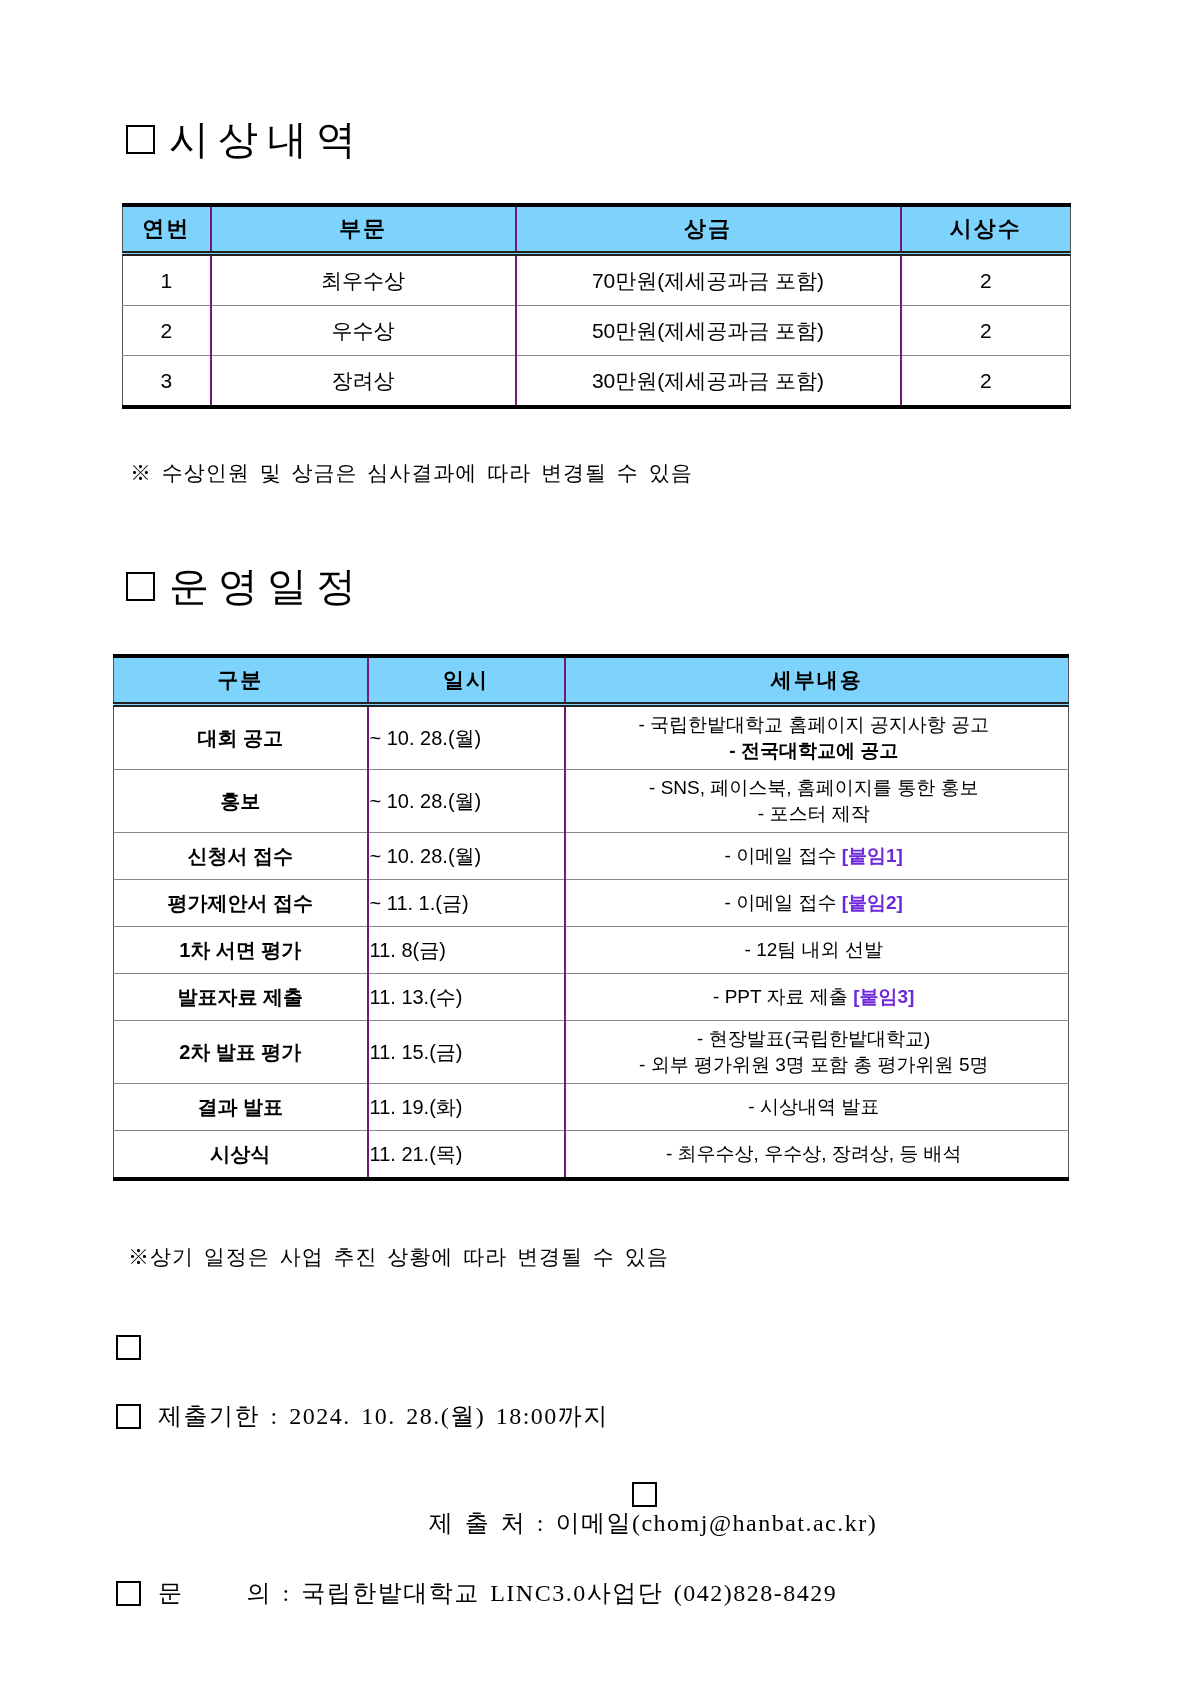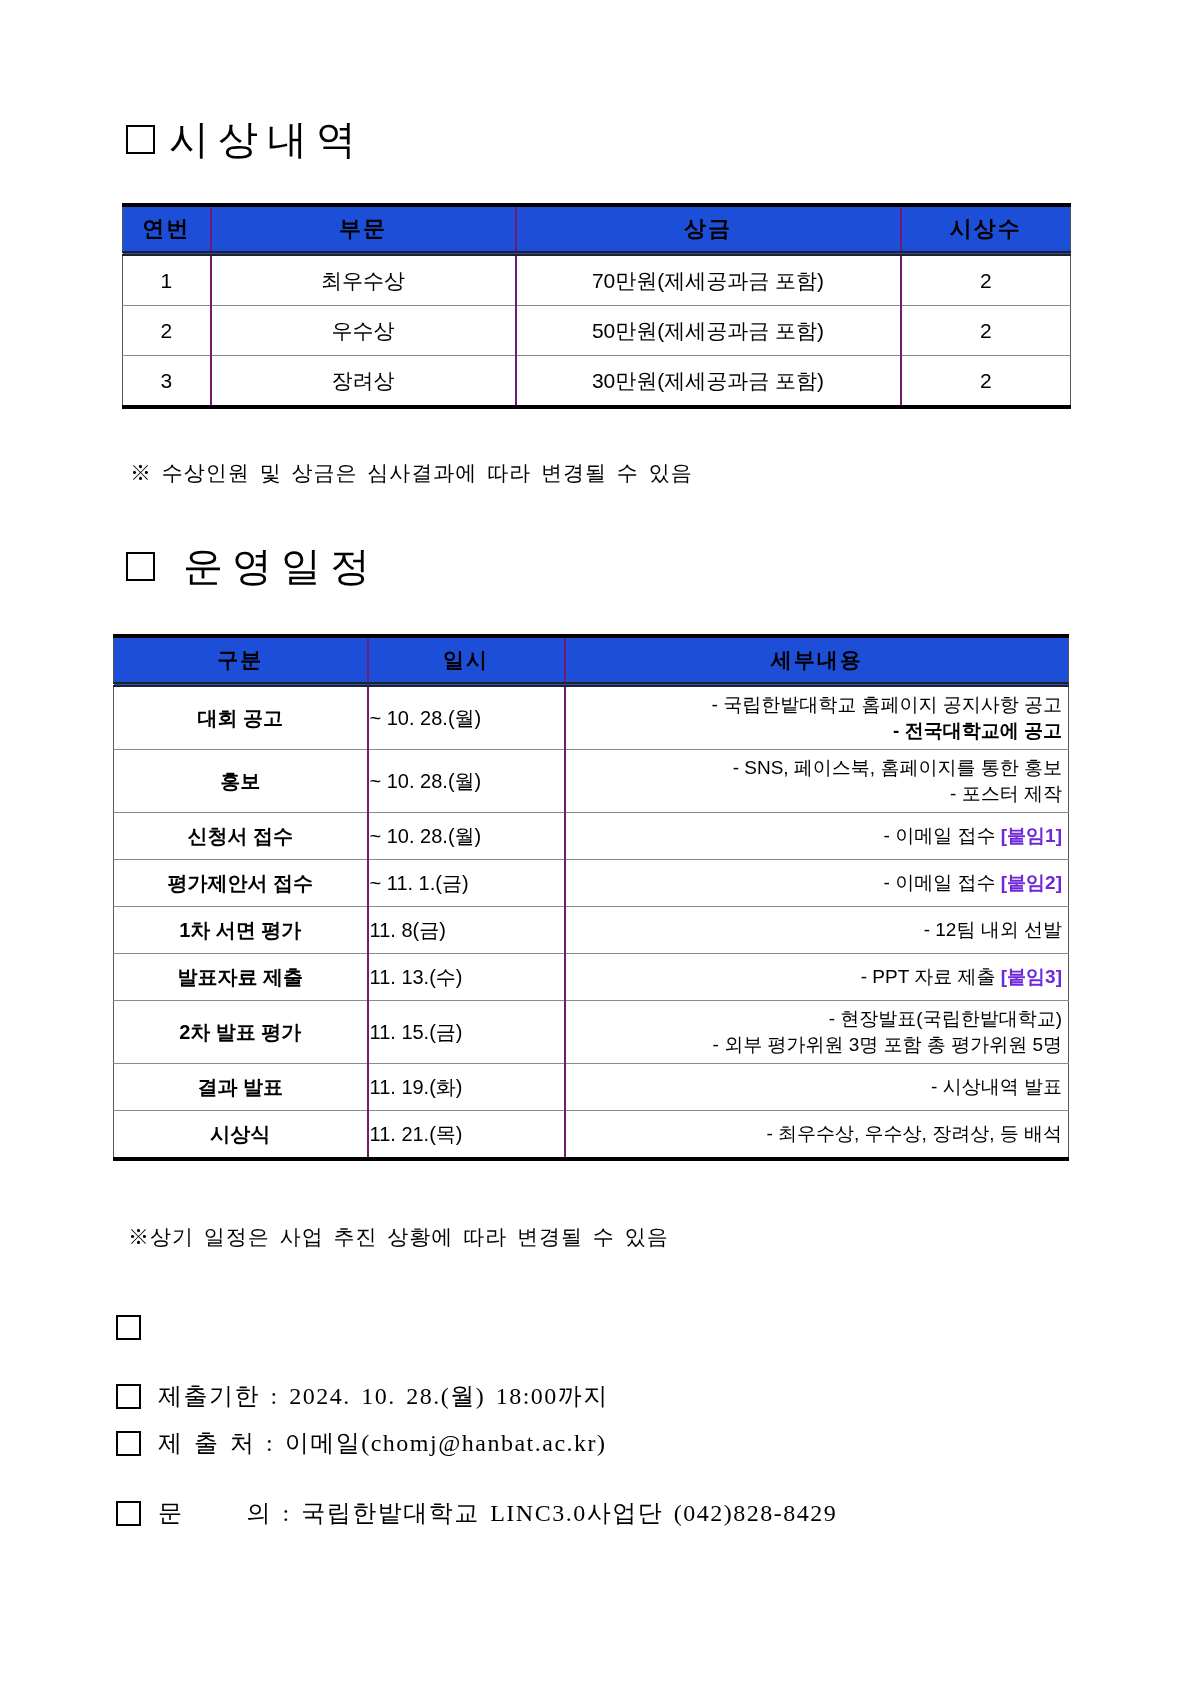--- a/index.html
+++ b/index.html
@@ -2,61 +2,61 @@
 <html><head>
 <meta charset="utf-8">
 <style>
   html,body{margin:0;padding:0;background:#ffffff;}
   body{width:1190px;height:1682px;color:#000;font-family:"Liberation Sans",sans-serif;overflow:hidden;}
 
   
   .heading{margin-left:126px;font-family:"Liberation Serif","DejaVu Serif",serif;
            font-size:40px;letter-spacing:9px;font-weight:400;display:flex;align-items:center;}
   .heading.h1{margin-top:112px;}
-  .heading.h2{margin-top:52px;gap:14px;}
+  .heading.h2{margin-top:72px;}
   .box{display:inline-block;width:25px;height:25px;border:2.5px solid #000;background:#fff;flex:0 0 auto;}
   .heading .box{margin-right:14px;}
 
   
   table{border-collapse:collapse;table-layout:fixed;}
   .tbl{border-top:4px solid #000;border-bottom:4px solid #000;
        border-left:1px solid #555;border-right:1px solid #555;}
-  .tbl thead th{background:#1d4ed8;border-bottom:5px double #222;font-weight:bold;
+  .tbl thead th{background:#7dd3fc;border-bottom:5px double #222;font-weight:bold;
                 letter-spacing:2px;text-align:center;}
   .tbl th+th,.tbl td+td{border-left:2px solid #701a75;}
   .tbl tbody tr+tr td{border-top:1px solid #8a8a8a;}
 
   .t1{width:948px;margin:36px 0 0 122px;font-size:21px;}
   .t1 thead th{height:42px;font-size:22px;}
   .t1 td{height:47px;text-align:center;}
 
   .t2{width:955px;margin:40px 0 0 113px;font-size:20px;}
   .t2 thead th{height:42px;font-size:21px;}
   .t2 td.cat{text-align:center;font-weight:bold;height:44px;}
   .t2 td.date{text-align:left;}
-  .t2 td.det{text-align:right;padding:5px 6px 5px 0;font-size:19px;}
+  .t2 td.det{text-align:center;padding:5px 6px 5px 0;font-size:19px;}
   .dline{line-height:26px;white-space:nowrap;}
   .dline.b{font-weight:bold;}
   .alink{color:#6d28d9;font-weight:bold;}
 
   
   .note{font-size:21px;letter-spacing:1px;word-spacing:3px;}
   .note.n1{margin:50px 0 0 130px;}
   .note.n2{margin:62px 0 0 128px;}
 
   
   .fline{margin-left:116px;display:flex;align-items:center;
          font-family:"Liberation Serif","DejaVu Serif",serif;font-size:24px;
          letter-spacing:1.5px;word-spacing:3px;}
   .fline .box{width:21px;height:21px;border-width:2px;margin-right:17px;}
   .ftext{white-space:pre-wrap;}
   .ftext .b{font-weight:bold;}
   .fline.i0{margin-top:64px;}
   .fline.i1{margin-top:40px;}
-  .fline.i2{margin-top:15px;}
+  .fline.i2{margin-top:50px;flex-direction:column;}
   .fline.i3{margin-top:38px;}
 </style>
 </head>
 <body>
 
 <div>
 
   <div class="heading h1">
     <span class="box"></span>
     <span>시상내역</span>

